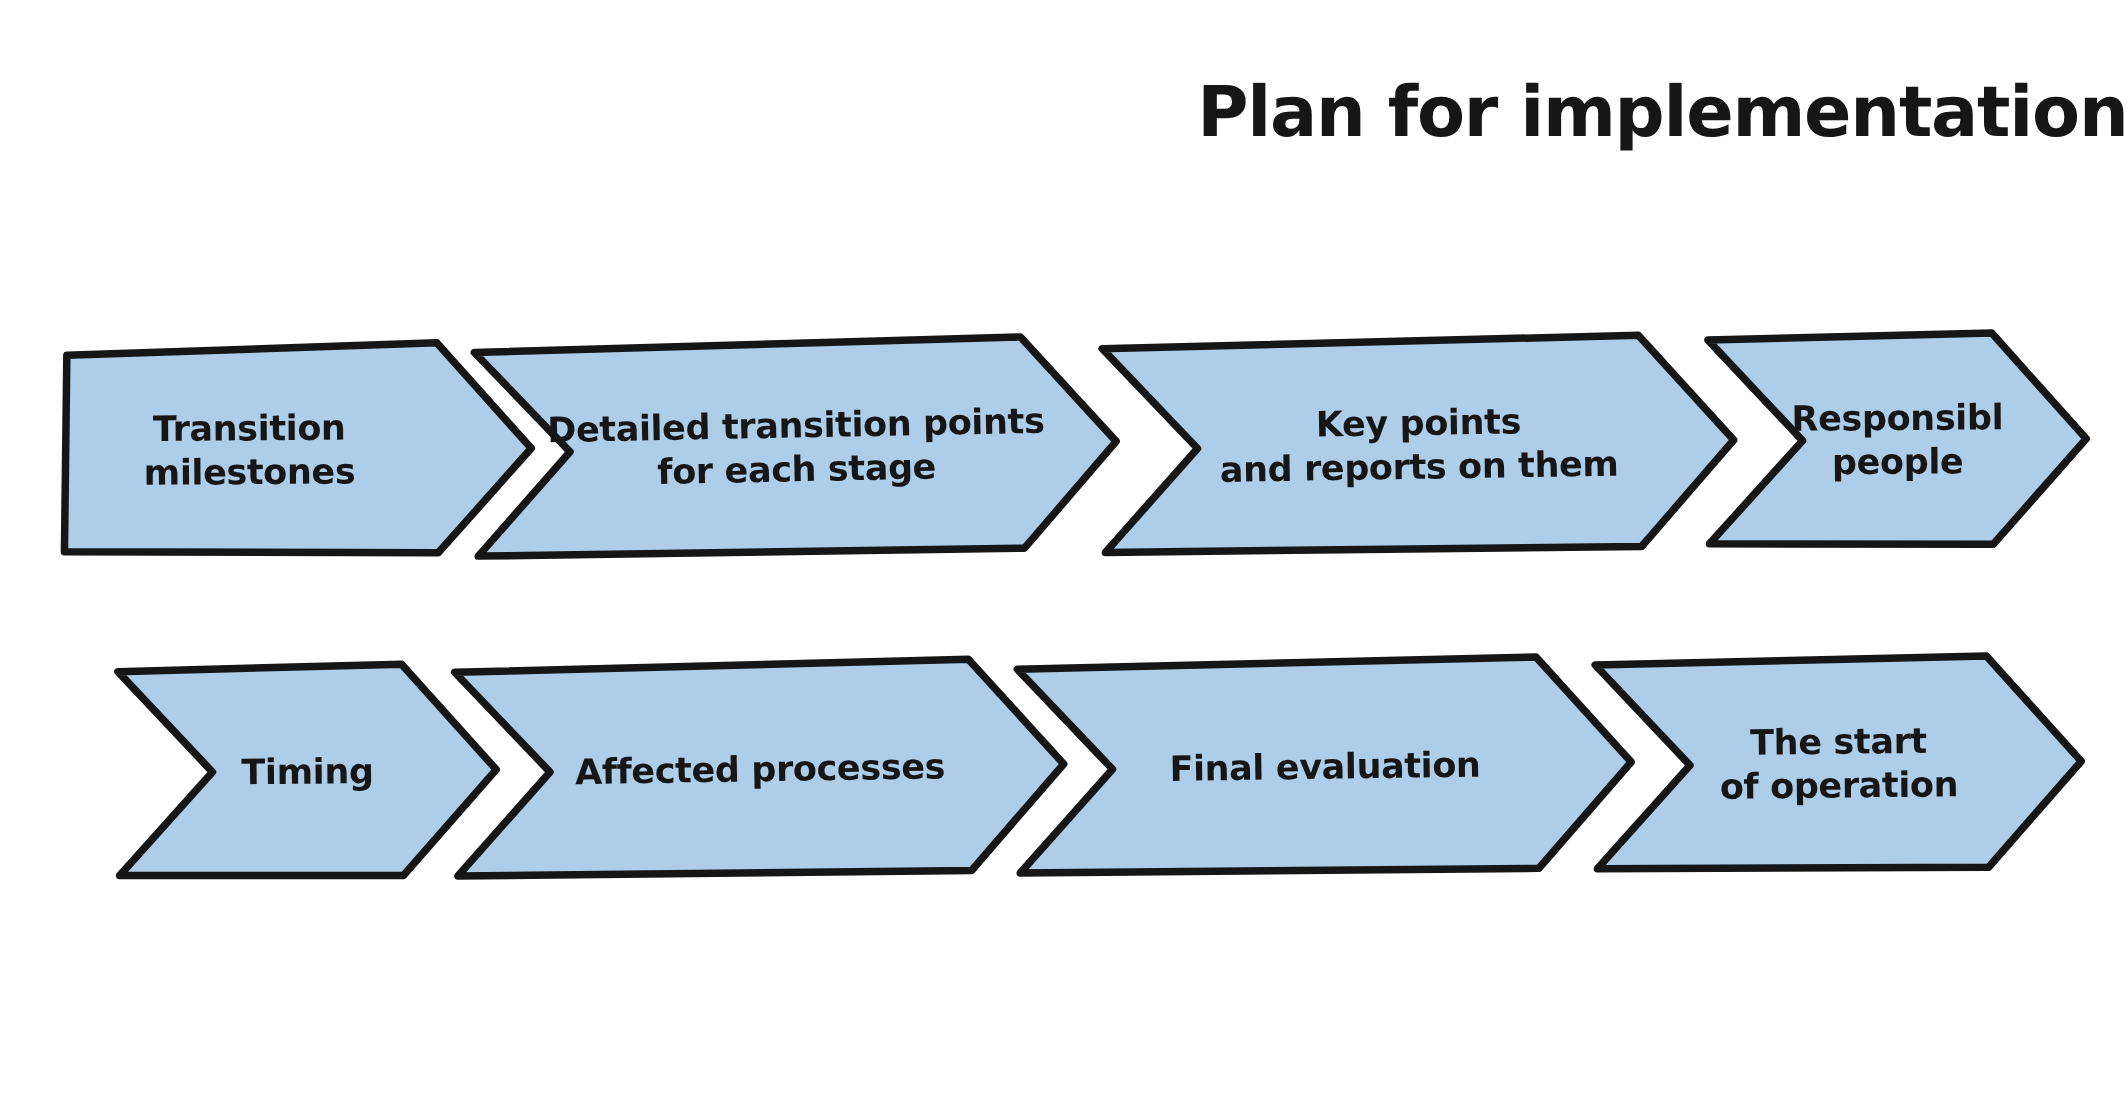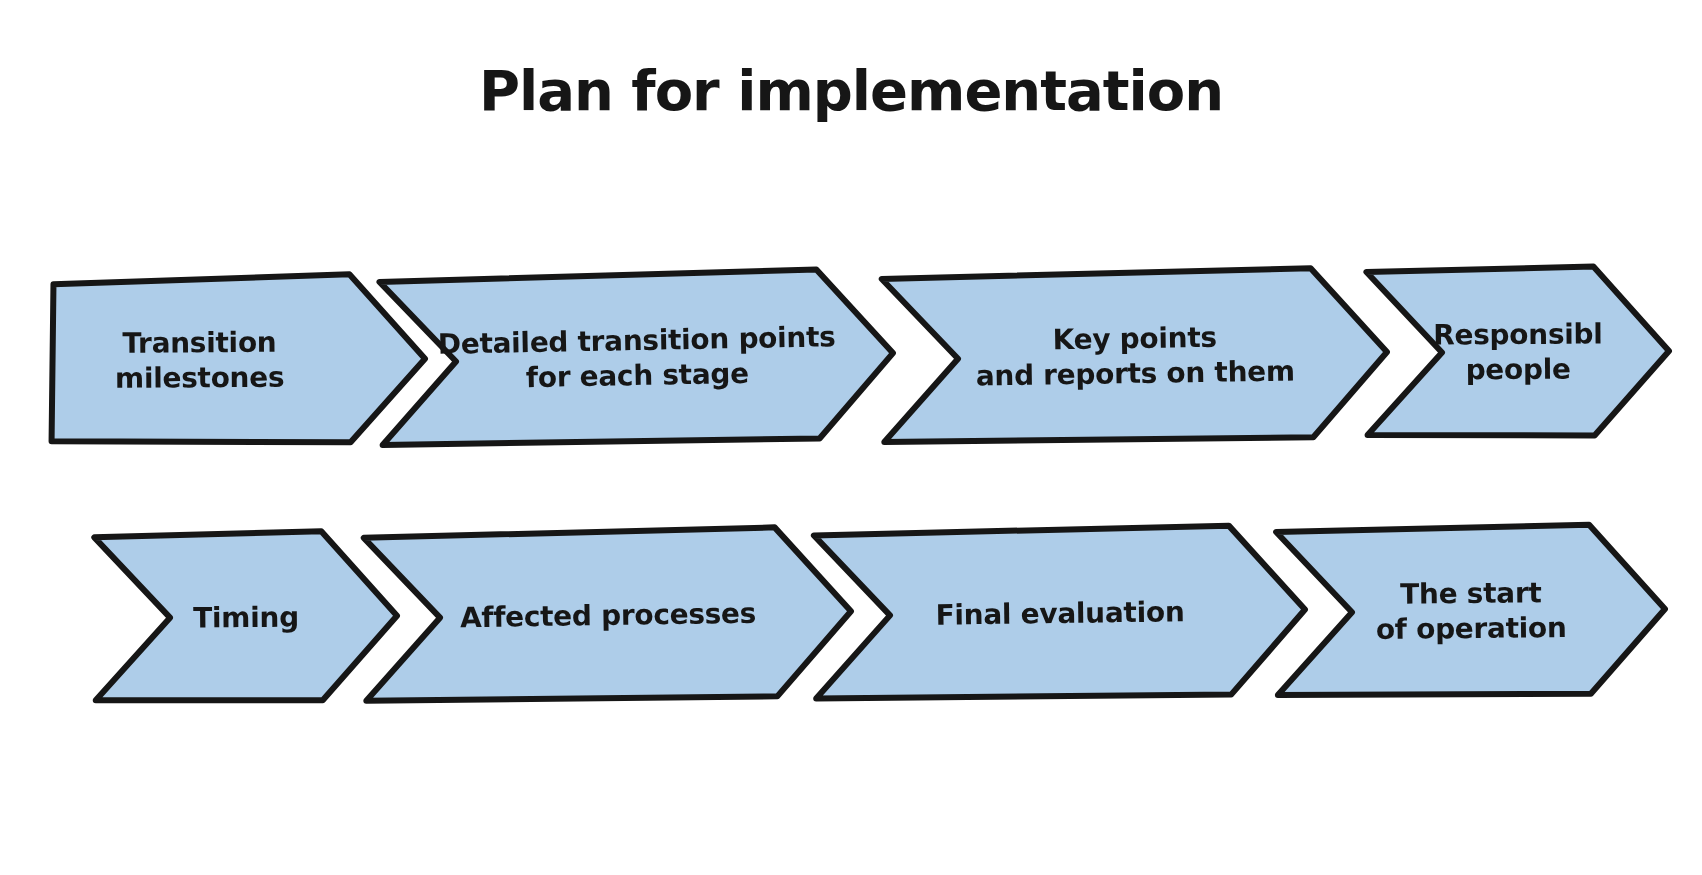--- a/index.html
+++ b/index.html
@@ -13,21 +13,21 @@
     width: 1702px;
     height: 875px;
     background: var(--bg, #ffffff);
     overflow: hidden;
   }
   .title {
     position: absolute;
     top: 58px;
     left: 0;
     width: 100%;
-    text-align: center;
+    text-align: right;
     font-size: 56px;
     font-weight: 700;
     letter-spacing: -1px;
     color: var(--text, #161616);
     white-space: pre-line;
   }
   .arrow {
     position: absolute;
   }
   .arrow svg {

